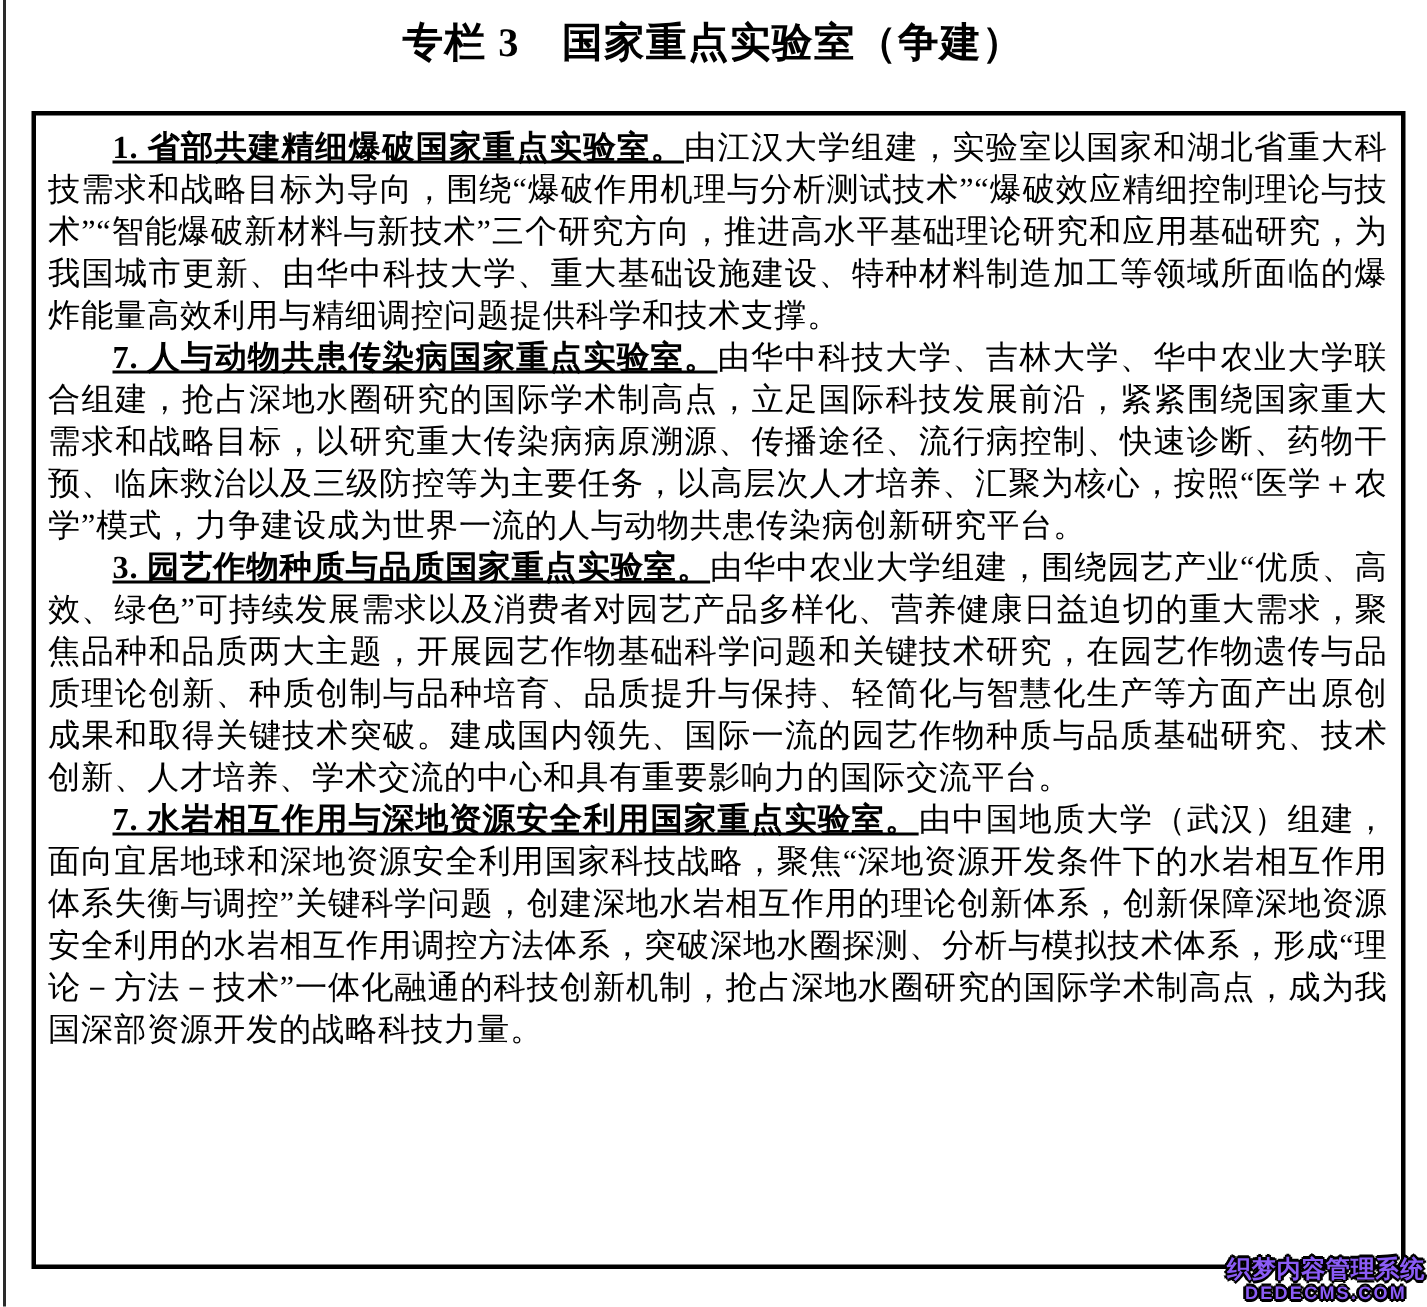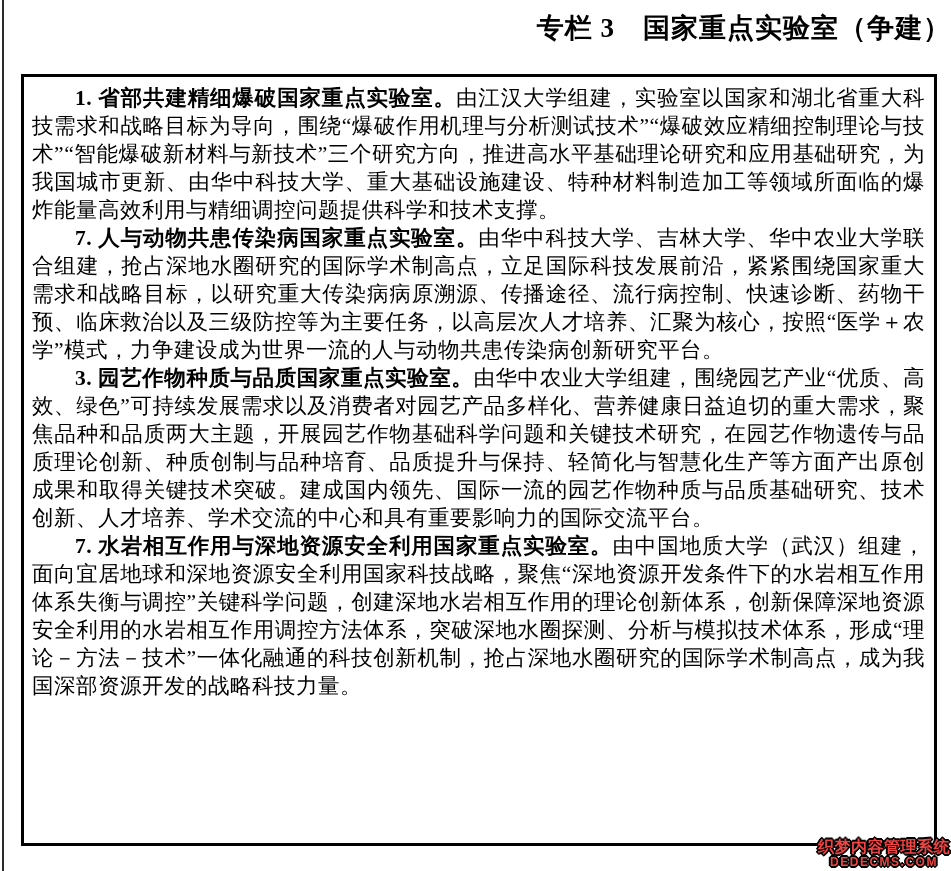--- a/index.html
+++ b/index.html
@@ -21,21 +21,21 @@
     top: 0;
     width: 2px;
     height: 871px;
     background: #2a2a2a;
   }
   .page-title {
     position: absolute;
     top: 10px;
     left: 0;
     width: 100%;
-    text-align: right;
+    text-align: center;
     font-weight: bold;
     font-size: 27px;
     letter-spacing: 1px;
     white-space: pre;
   }
   .content-box {
     position: absolute;
     left: 21px;
     top: 74px;
     width: 916px;
@@ -50,29 +50,30 @@
     font-size: 21.5px;
     line-height: 28px;
     text-indent: 2em;
     text-align: justify;
     text-justify: inter-character;
     word-break: break-all;
     letter-spacing: 0.5px;
   }
   .lab-paragraph .lead {
     font-weight: bold;
+    text-decoration: underline;
   }
   .watermark {
     position: absolute;
     right: 1px;
     bottom: 2px;
     text-align: center;
     font-family: "Liberation Sans", "DejaVu Sans", sans-serif;
     font-weight: bold;
-    color: #ef4444;
+    color: #8b5cf6;
     line-height: 1.1;
     text-shadow:
       -1px -1px 0 #000, 1px -1px 0 #000,
       -1px  1px 0 #000, 1px  1px 0 #000,
       -2px  0   0 #000, 2px  0   0 #000,
        0   -2px 0 #000, 0    2px 0 #000;
   }
   .watermark .wm-line1 { font-size: 16px; letter-spacing: 0.5px; }
   .watermark .wm-line2 { font-size: 12px; letter-spacing: 1.5px; }
 </style>

